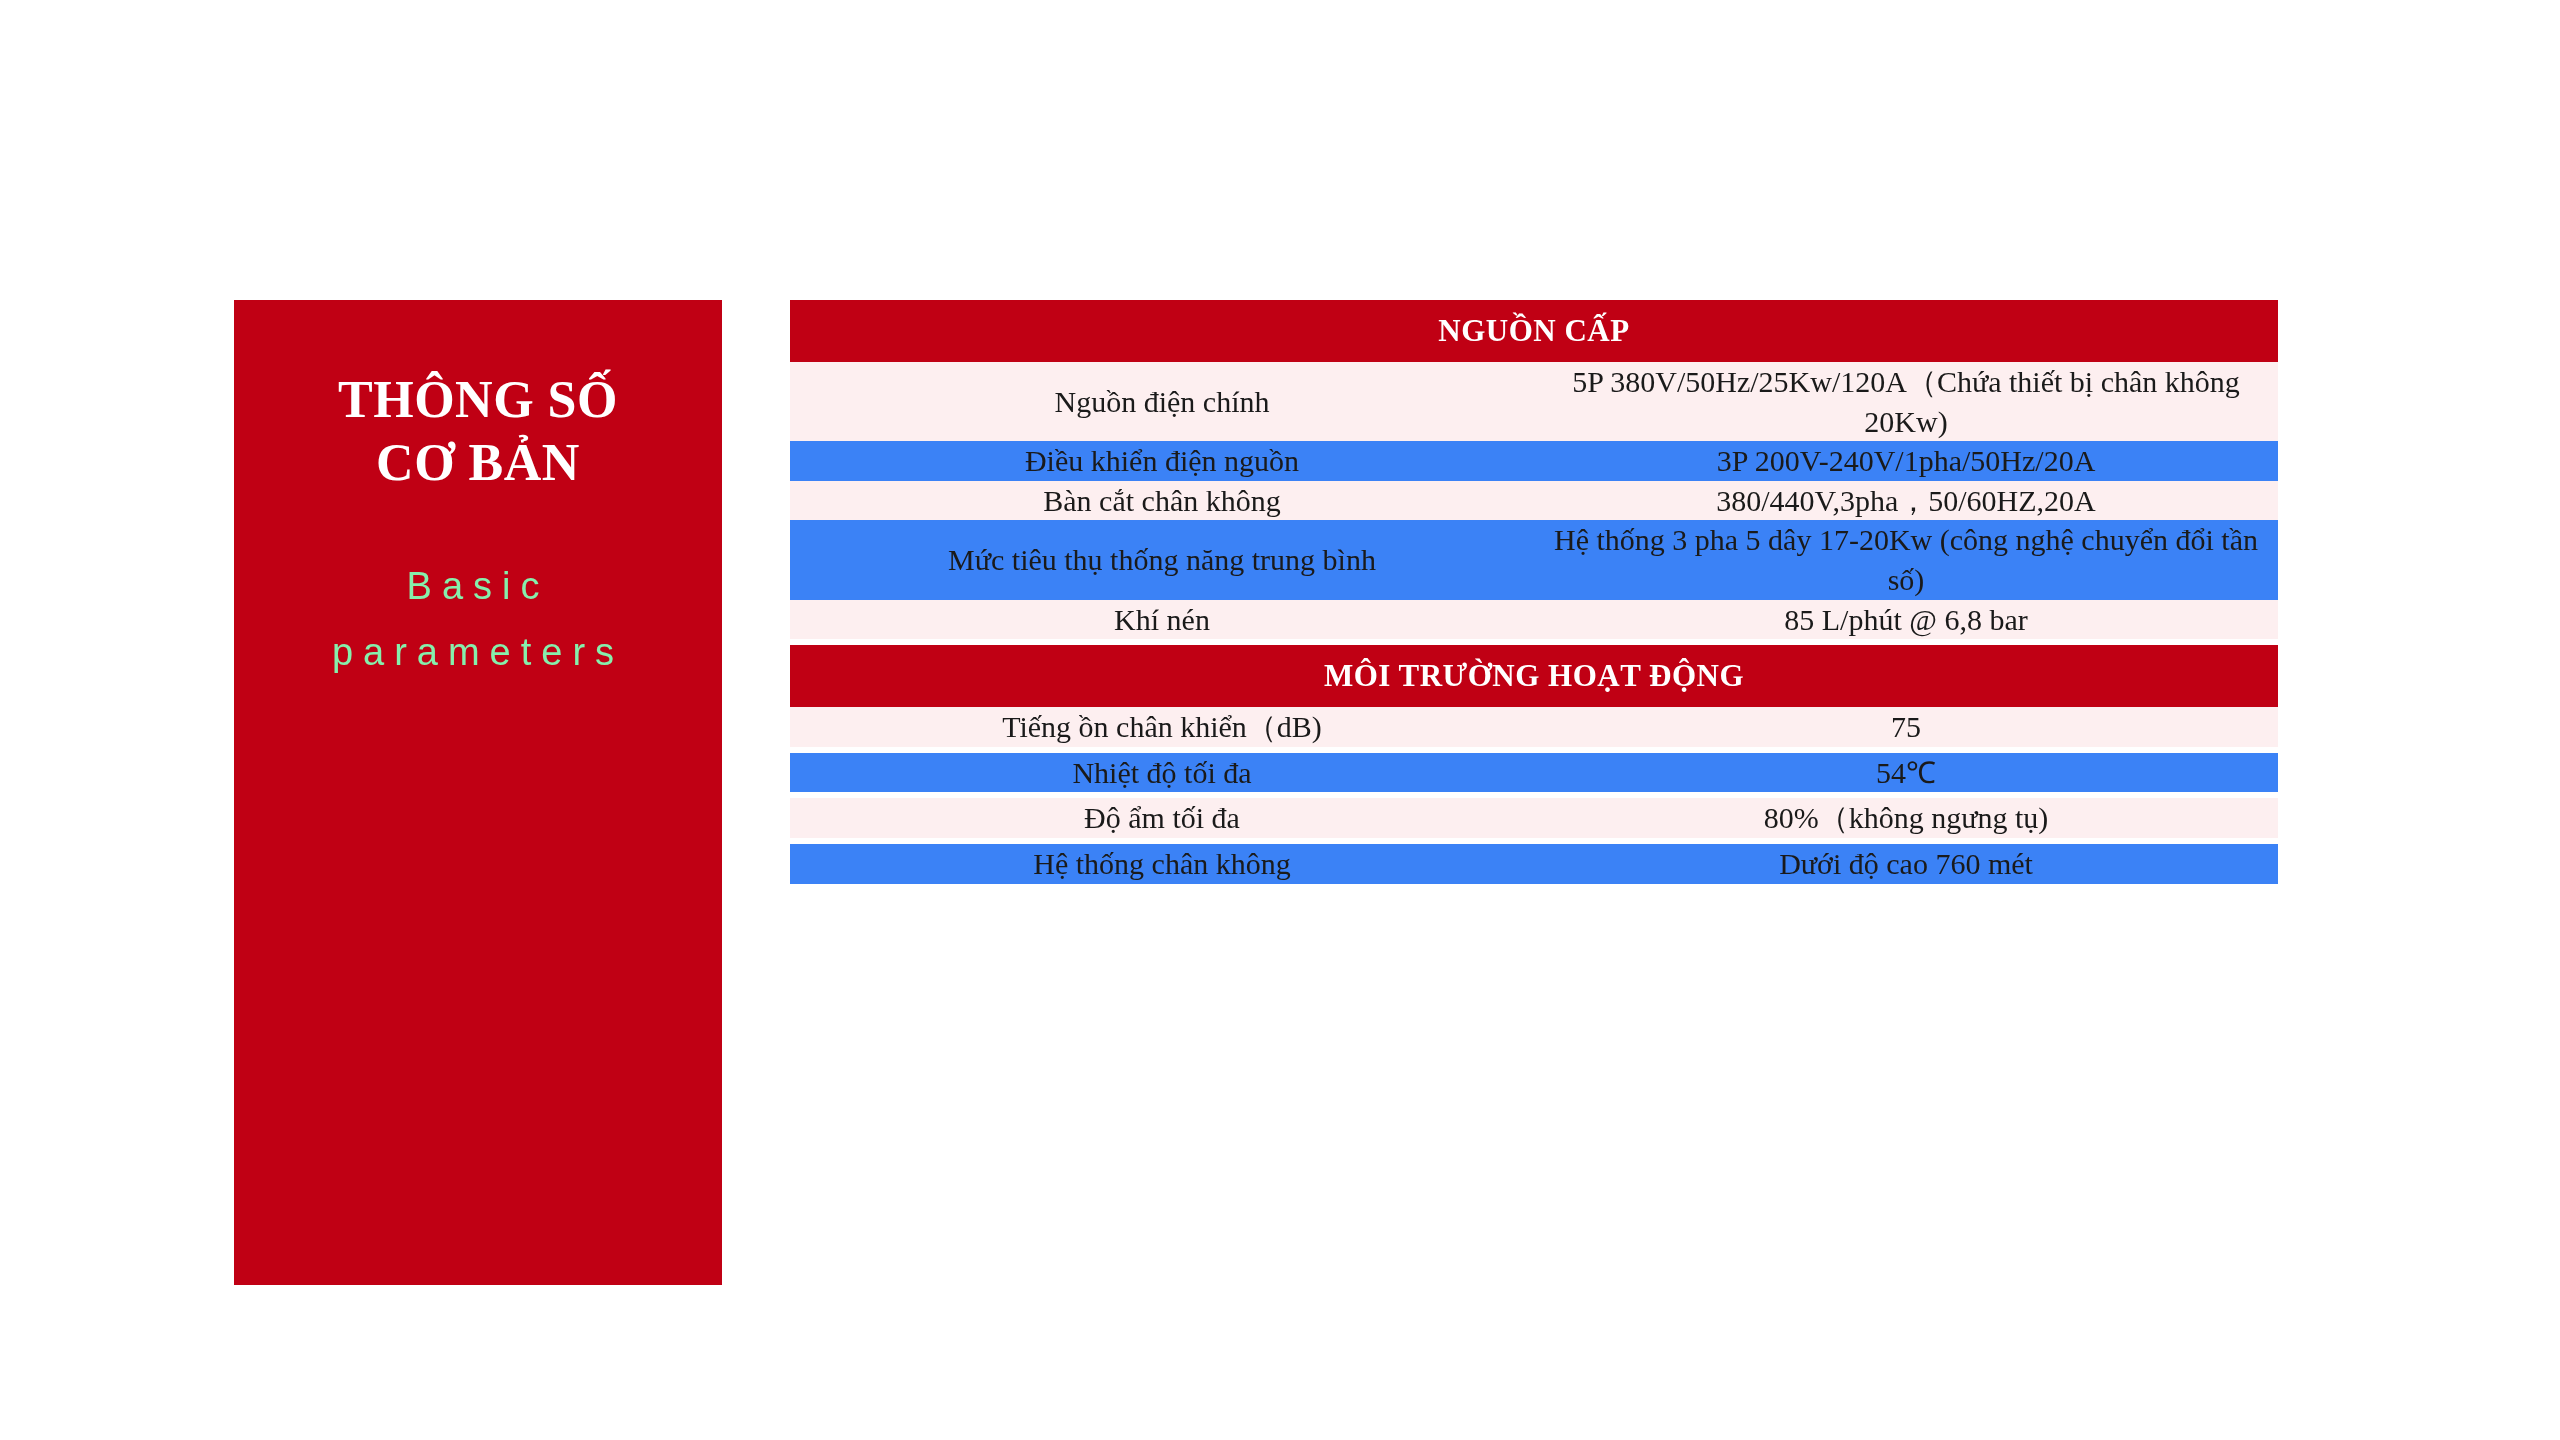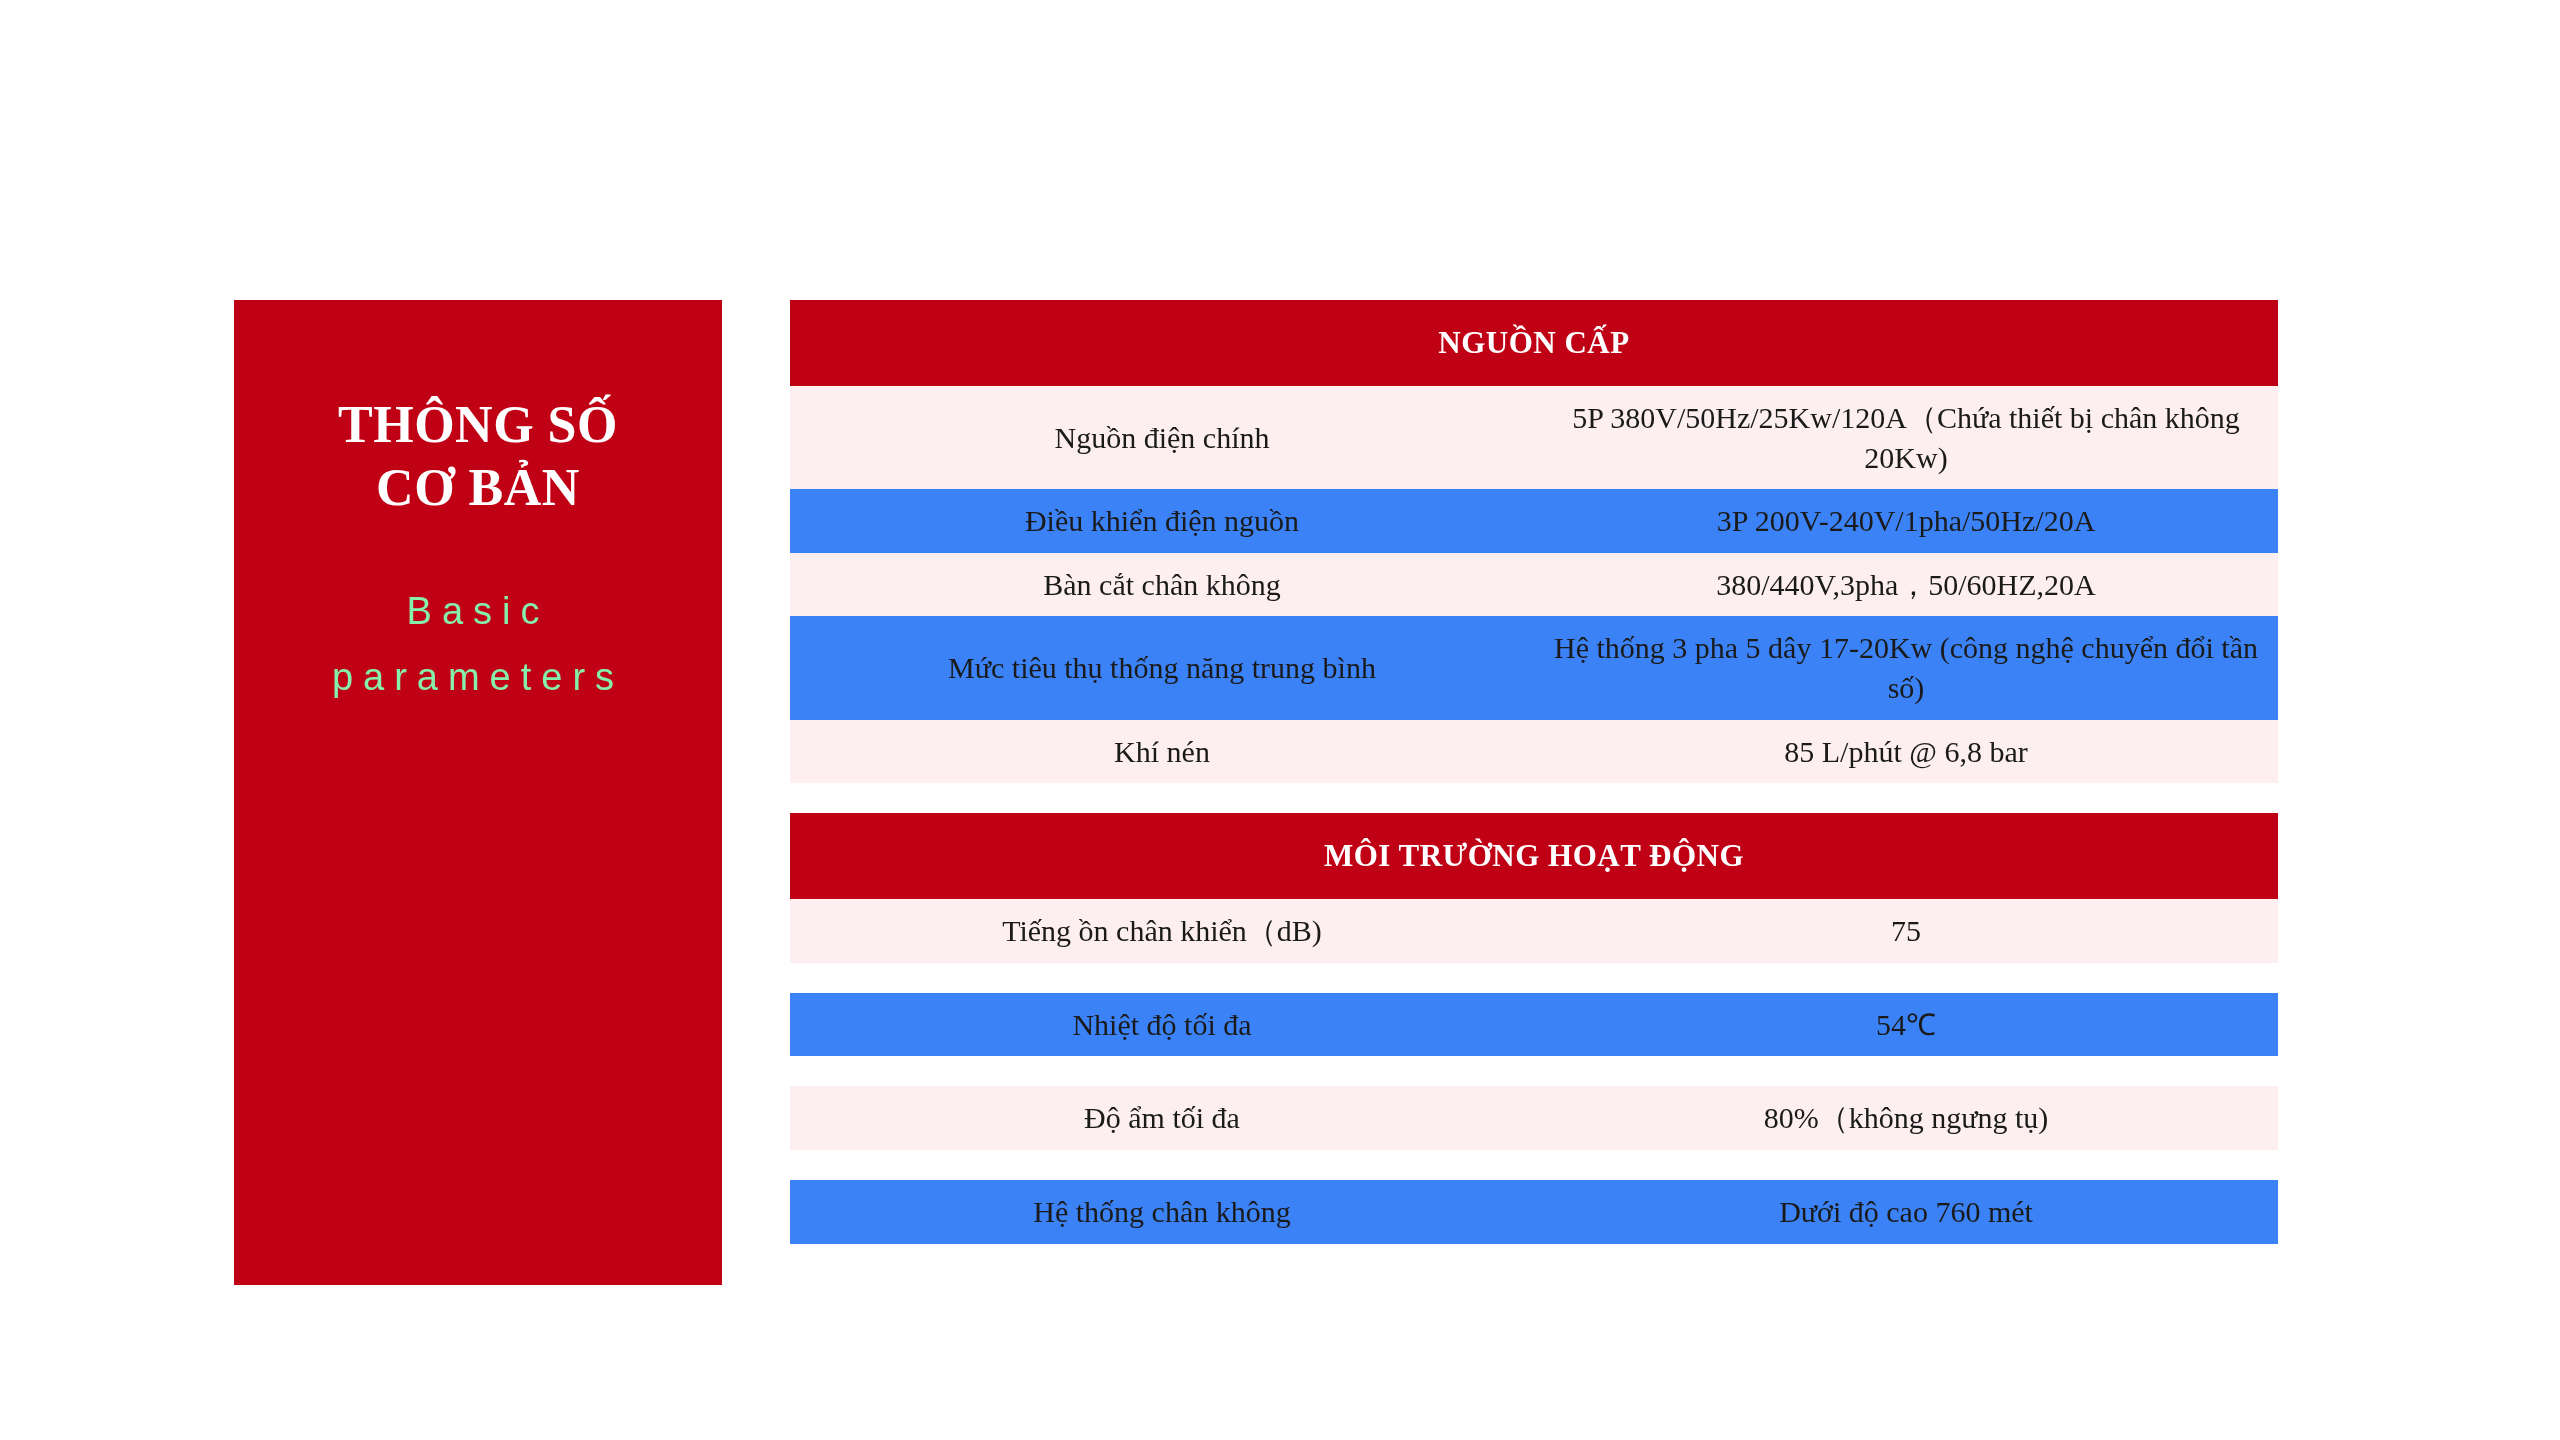--- a/index.html
+++ b/index.html
@@ -27,21 +27,21 @@
     left: 234px;
     top: 300px;
     width: 488px;
     height: 985px;
     background: #C00014;
     display: flex;
     flex-direction: column;
     align-items: center;
     justify-content: flex-start;
     box-sizing: border-box;
-    padding-top: 93px;
+    padding-top: 68px;
   }
   .panel-title {
     color: #ffffff;
     font-family: "Liberation Serif", serif;
     font-weight: bold;
     font-size: 52px;
     line-height: 1.22;
     text-align: center;
     letter-spacing: 0.5px;
     margin: 0;
@@ -62,21 +62,21 @@
     left: 790px;
     top: 300px;
     width: 1488px;
   }
   table.spec {
     border-collapse: collapse;
     width: 1488px;
     table-layout: fixed;
   }
   table.spec td {
-    padding: 12px;
+    padding: 0;
     vertical-align: middle;
   }
 
   .section-head td {
     background: #C00014;
     color: #ffffff;
     font-weight: bold;
     font-size: 31px;
     text-align: center;
     height: 62px;

